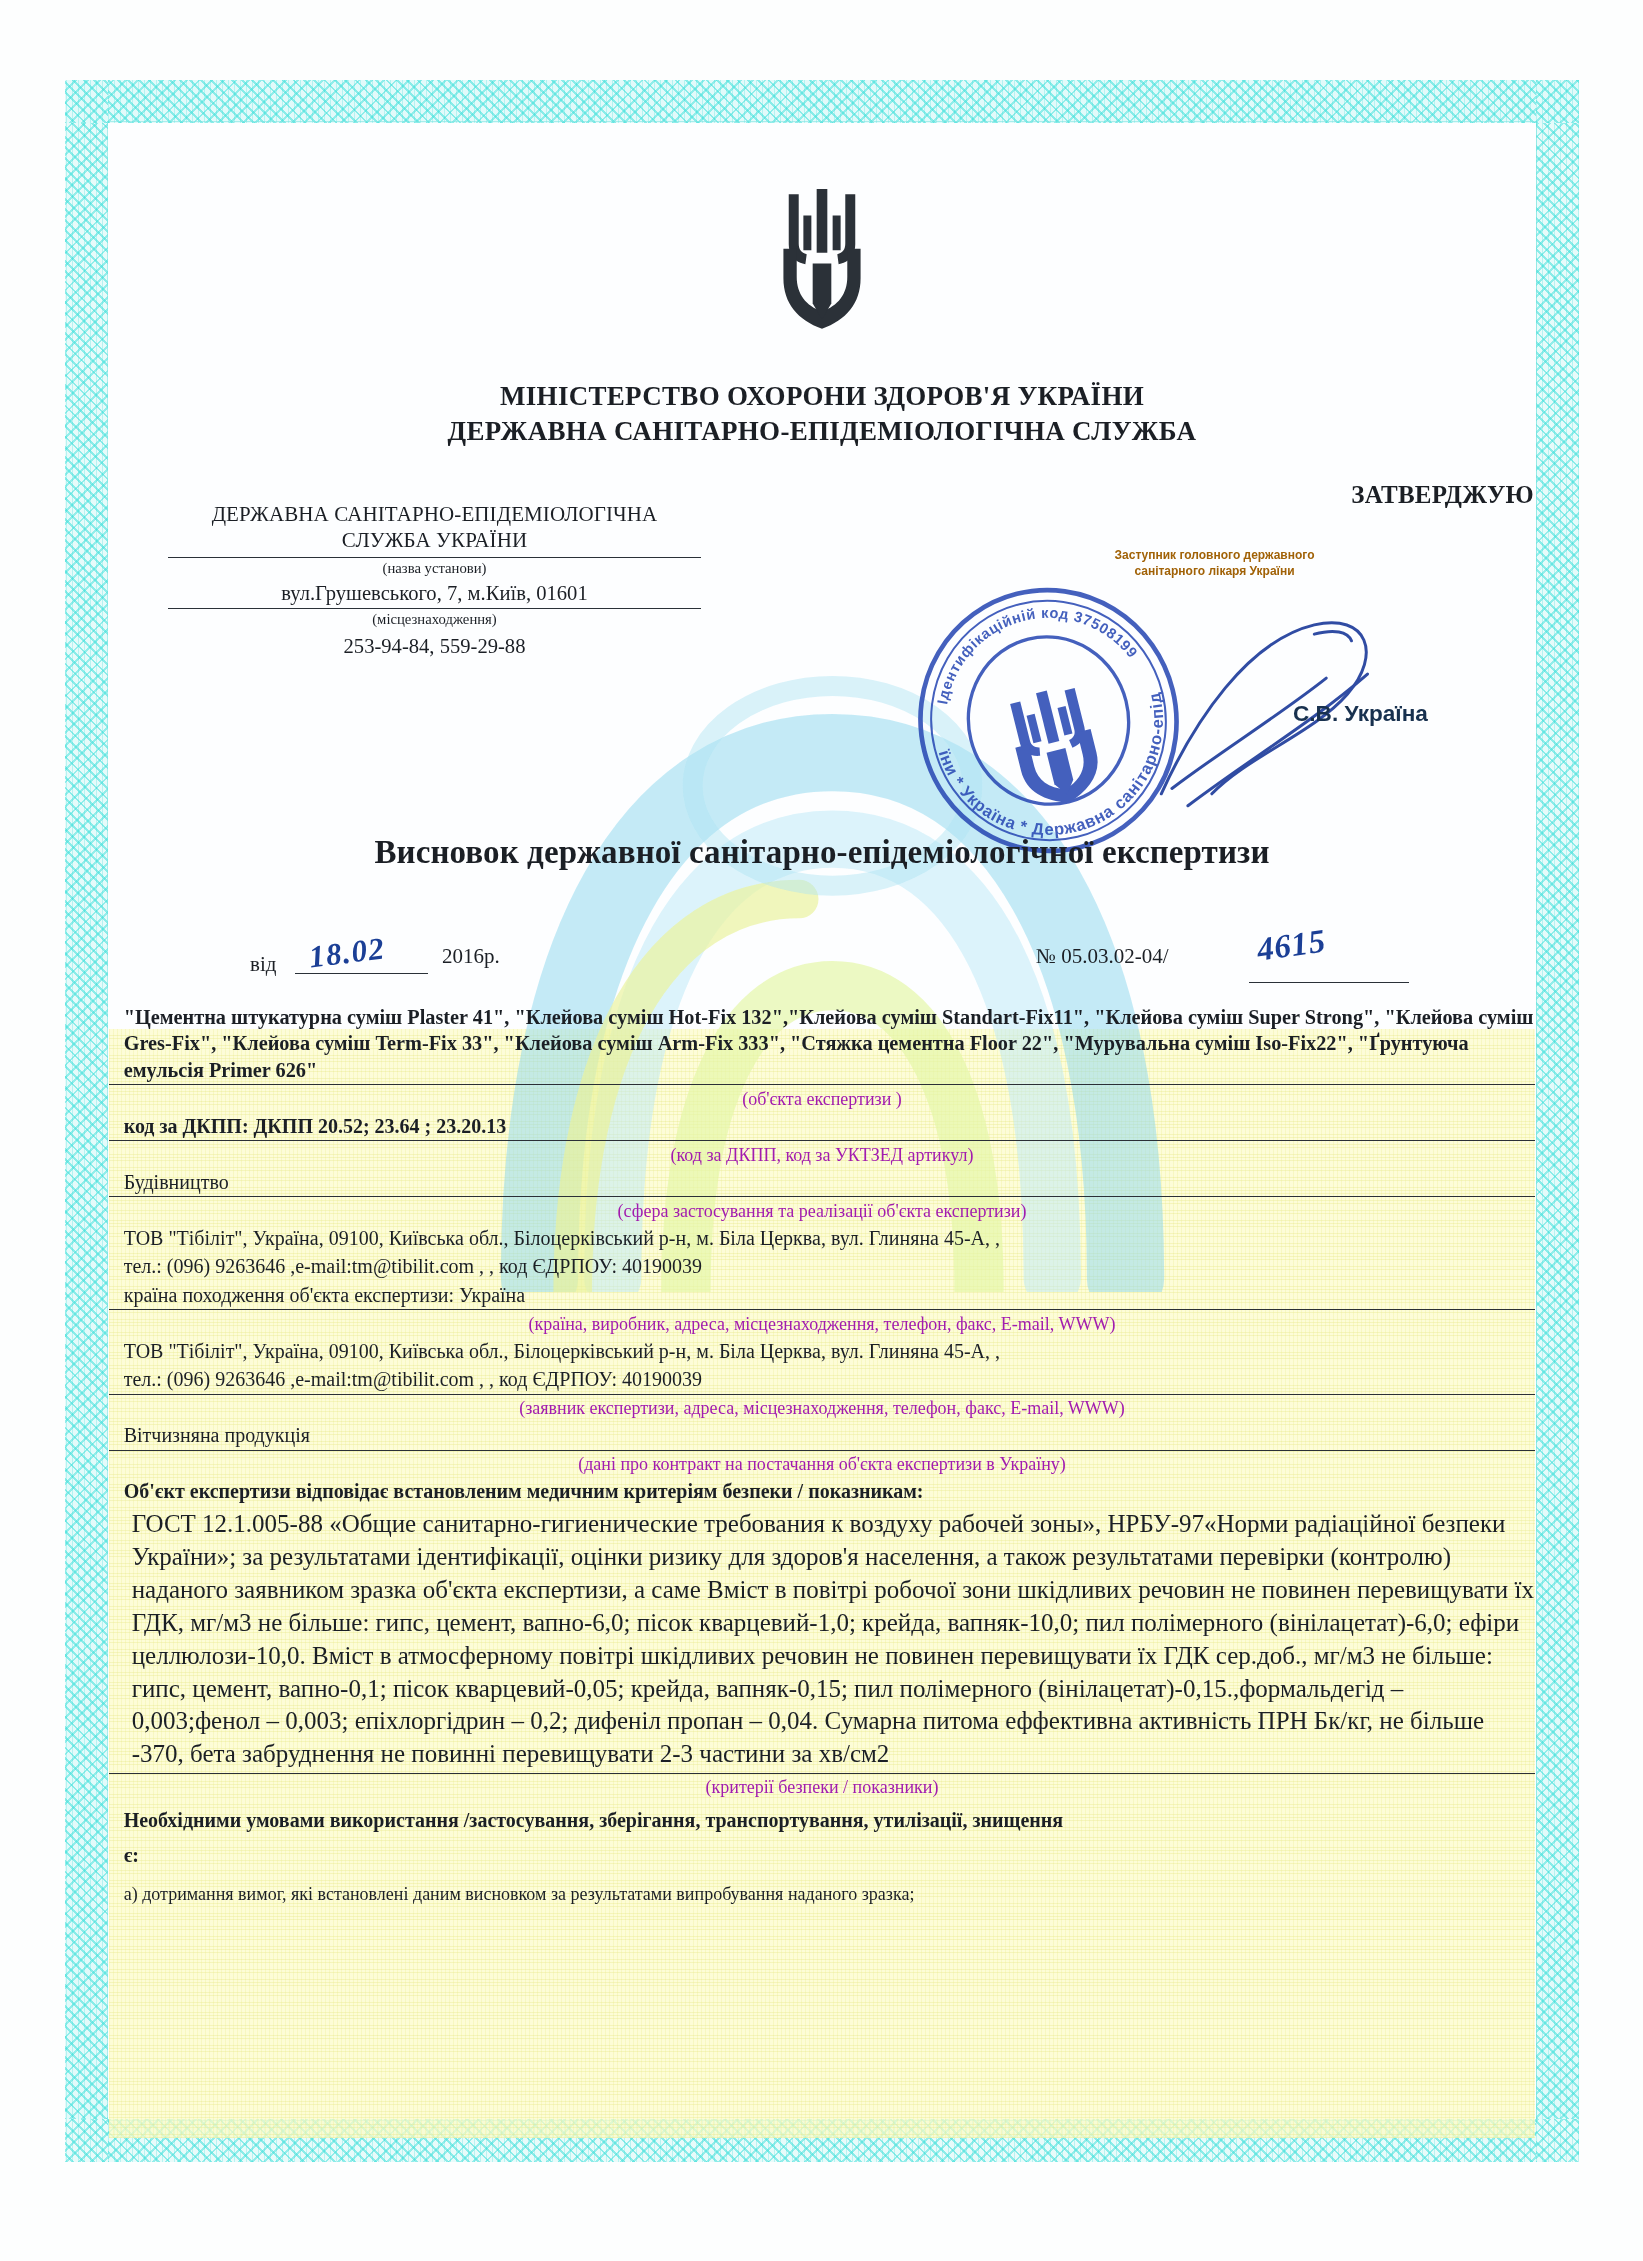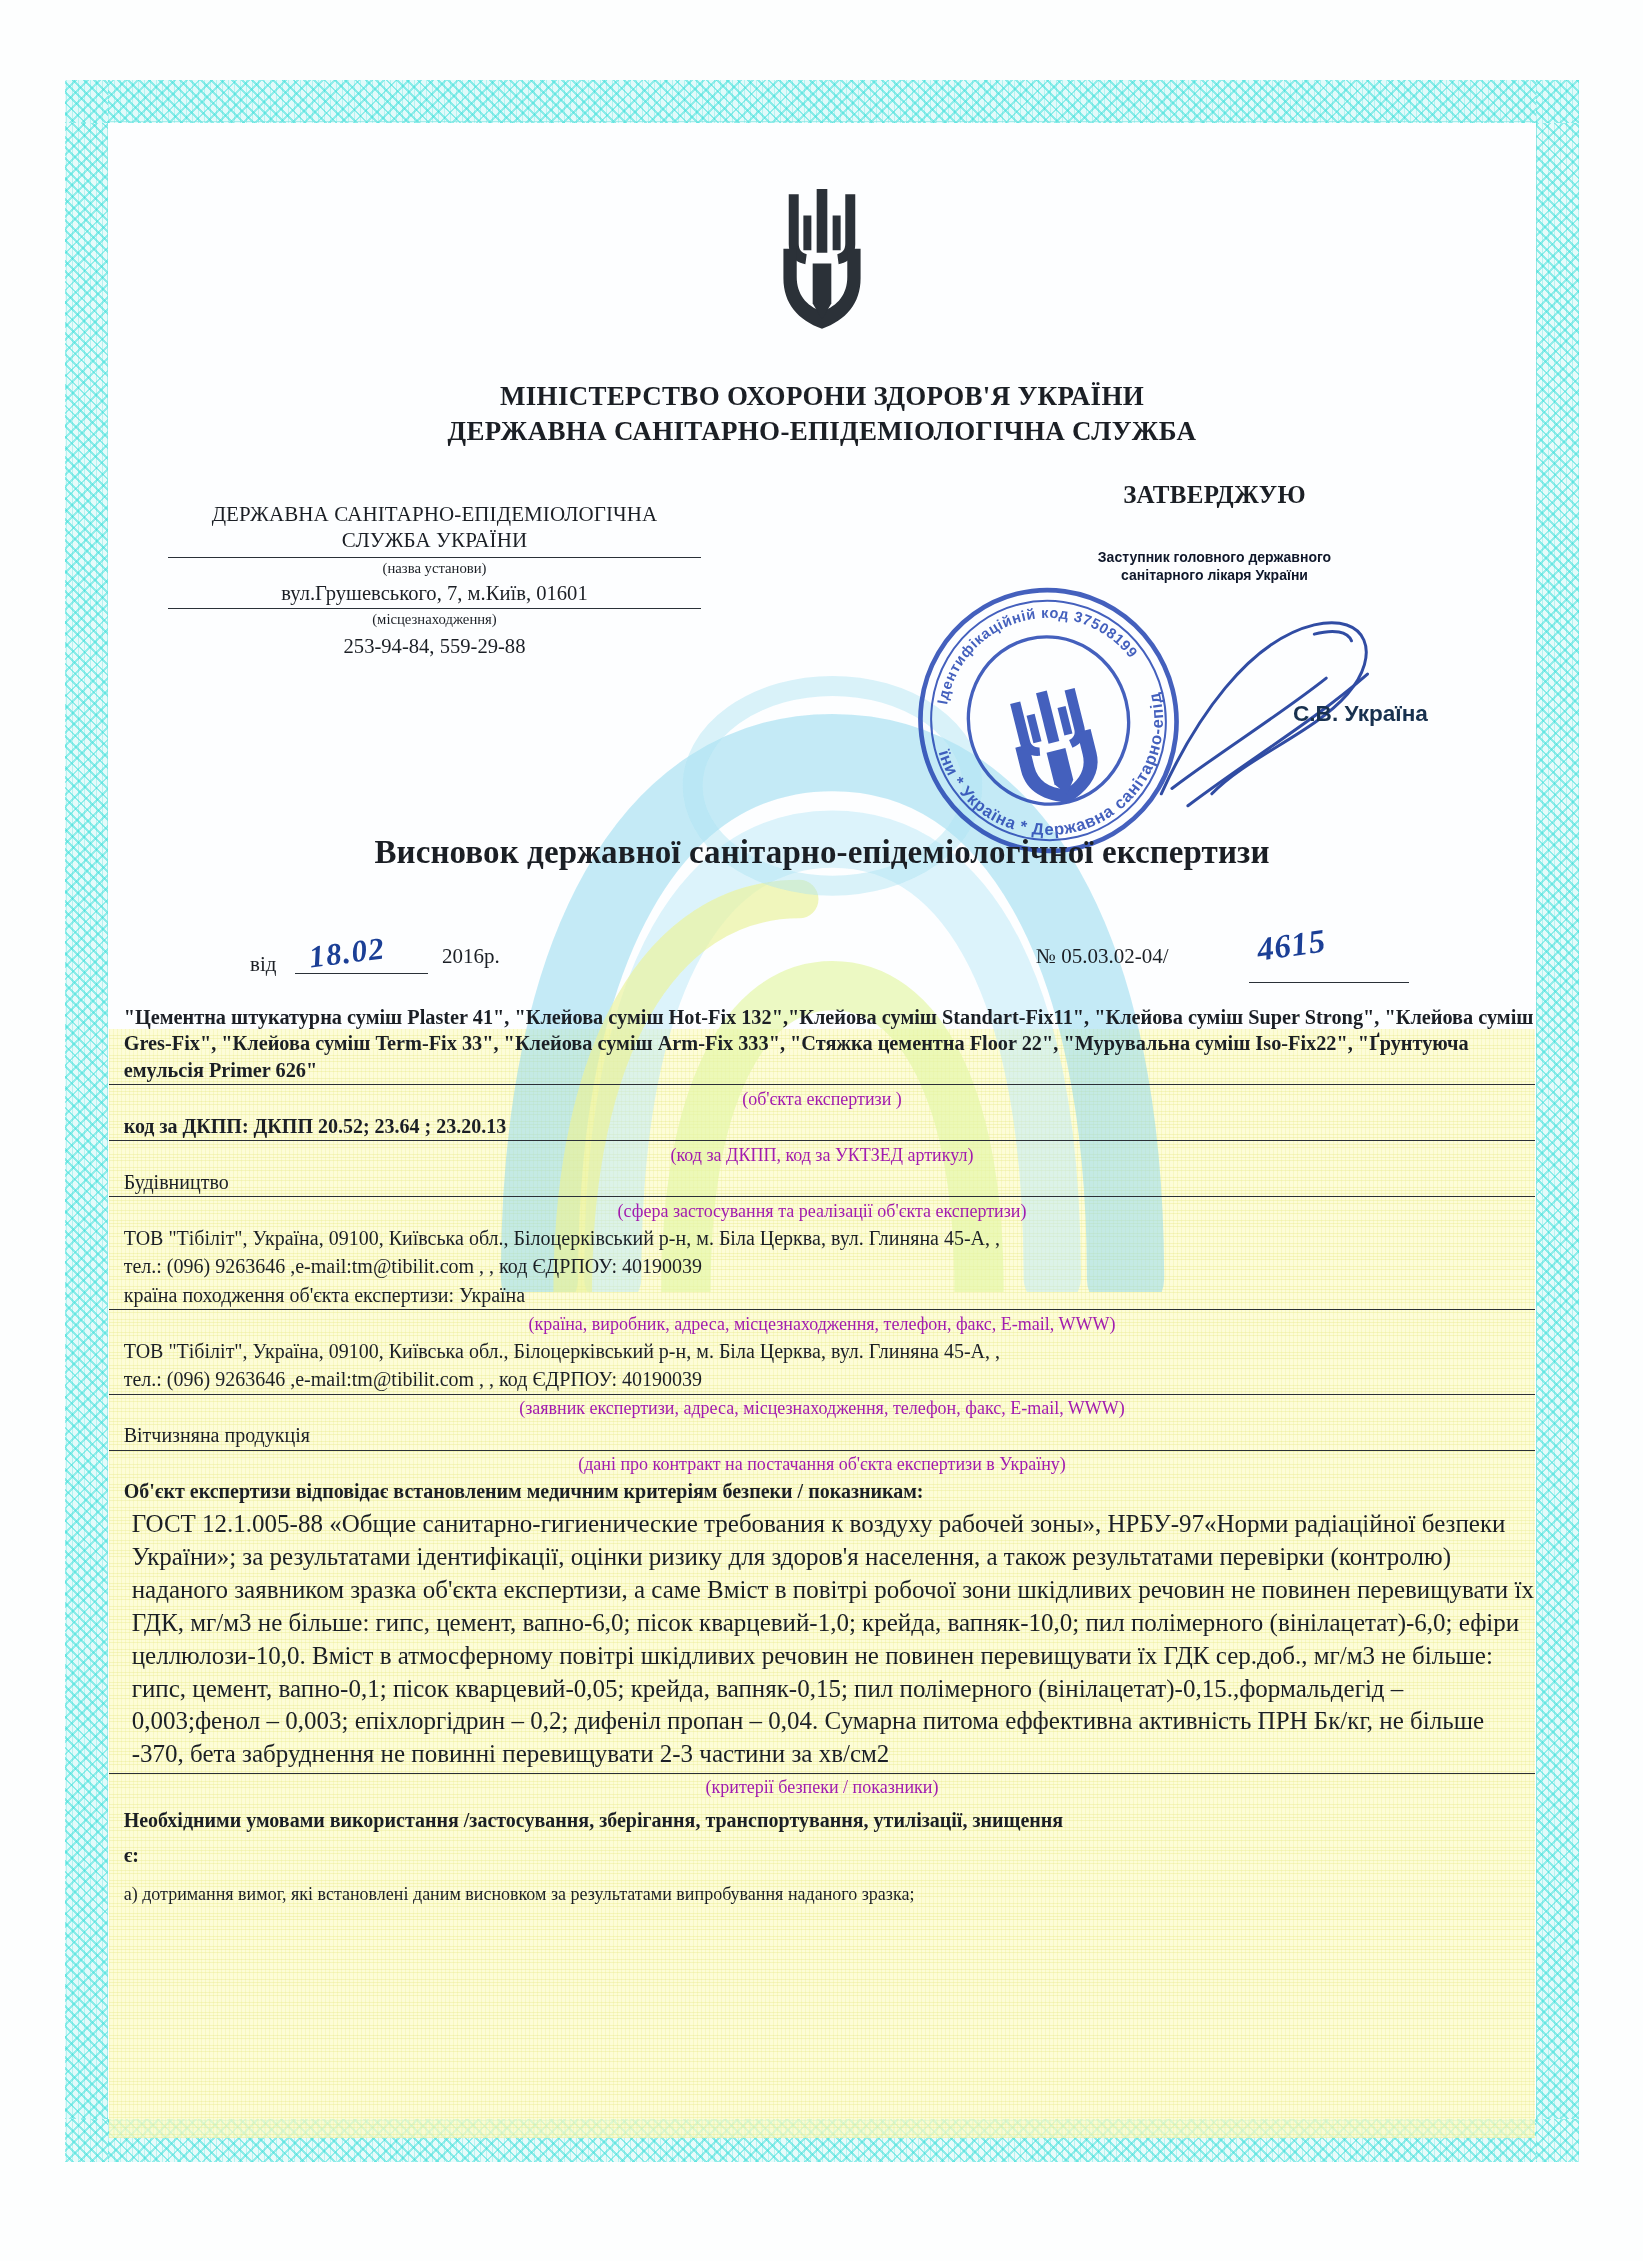--- a/index.html
+++ b/index.html
@@ -57,24 +57,24 @@
   }
 
   .org-block{position:absolute;left:59px;top:381px;width:533px;text-align:center;}
   .org-name{font-size:21px;line-height:1.22;font-weight:400;letter-spacing:0.1px;}
   .rule{height:0;border-bottom:1.3px solid #2a3138;margin:3.3px 0 2px;}
   .cap{font-size:14.7px;line-height:1.2;}
   .org-addr{font-size:20.6px;margin-top:4.7px;}
   .org-phone{font-size:20.6px;margin-top:6px;}
 
   .approve{position:absolute;left:786px;top:360px;width:639px;}
-  .approve-title{text-align:center;font-weight:700;font-size:25px;letter-spacing:0.3px;}
+  .approve-title{text-align:right;font-weight:700;font-size:25px;letter-spacing:0.3px;}
   .approve-role{
-    margin-top:39px;text-align:center;font-size:14px;line-height:1.32;
-    font-family:"Liberation Sans","DejaVu Sans",sans-serif;font-weight:700;color:#0f172a;
+    margin-top:39px;text-align:center;font-size:12px;line-height:1.32;
+    font-family:"Liberation Sans","DejaVu Sans",sans-serif;font-weight:700;color:#a16207;
   }
   .signer{
     position:absolute;left:398px;top:220px;font-size:22.6px;font-weight:700;
     font-family:"Liberation Sans","DejaVu Sans",sans-serif;color:#18314f;
   }
   .stamp{position:absolute;left:-13.3px;top:73px;}
   .sig-ink{position:absolute;left:253px;top:113px;}
 
   .doc-title{
     position:absolute;left:0;right:0;top:713px;text-align:center;

